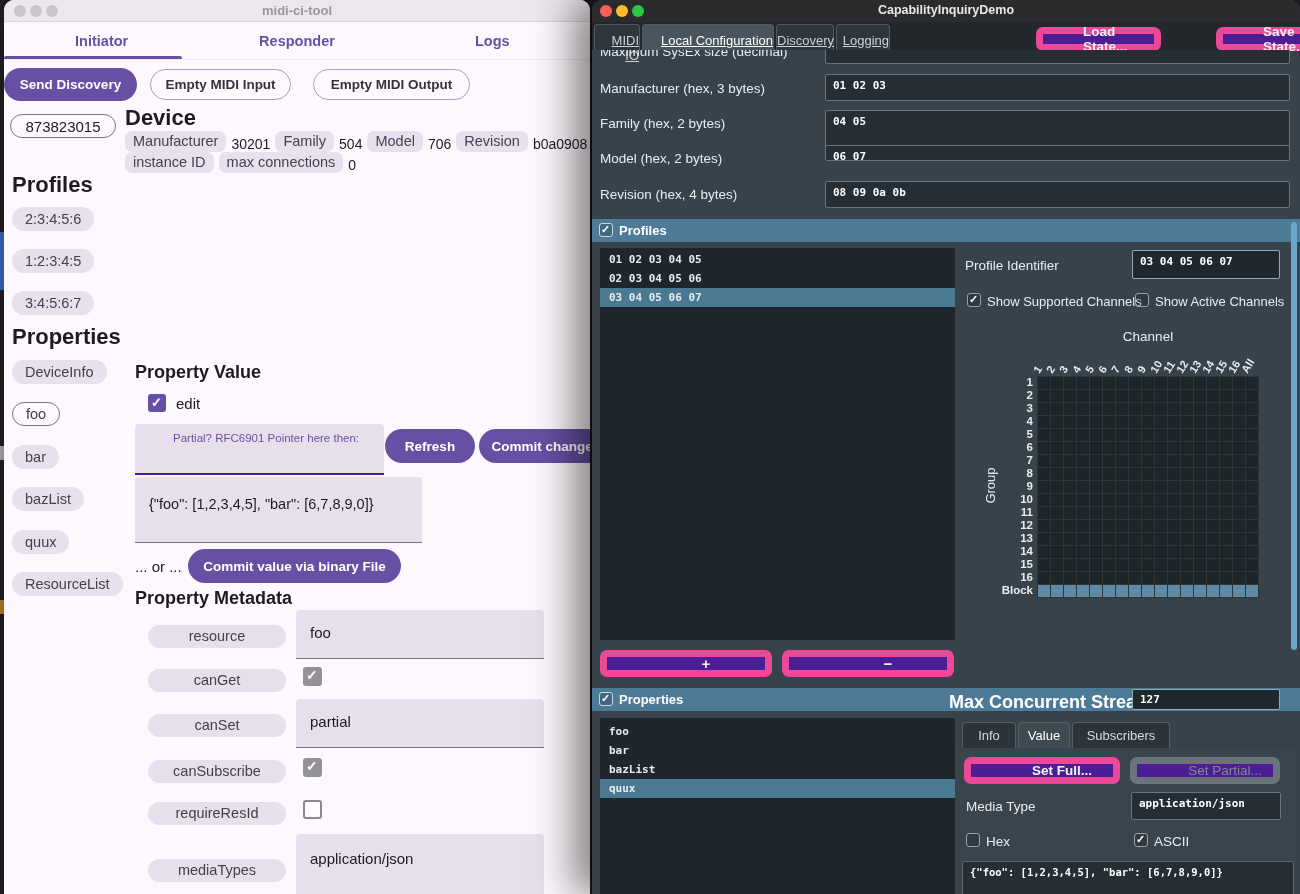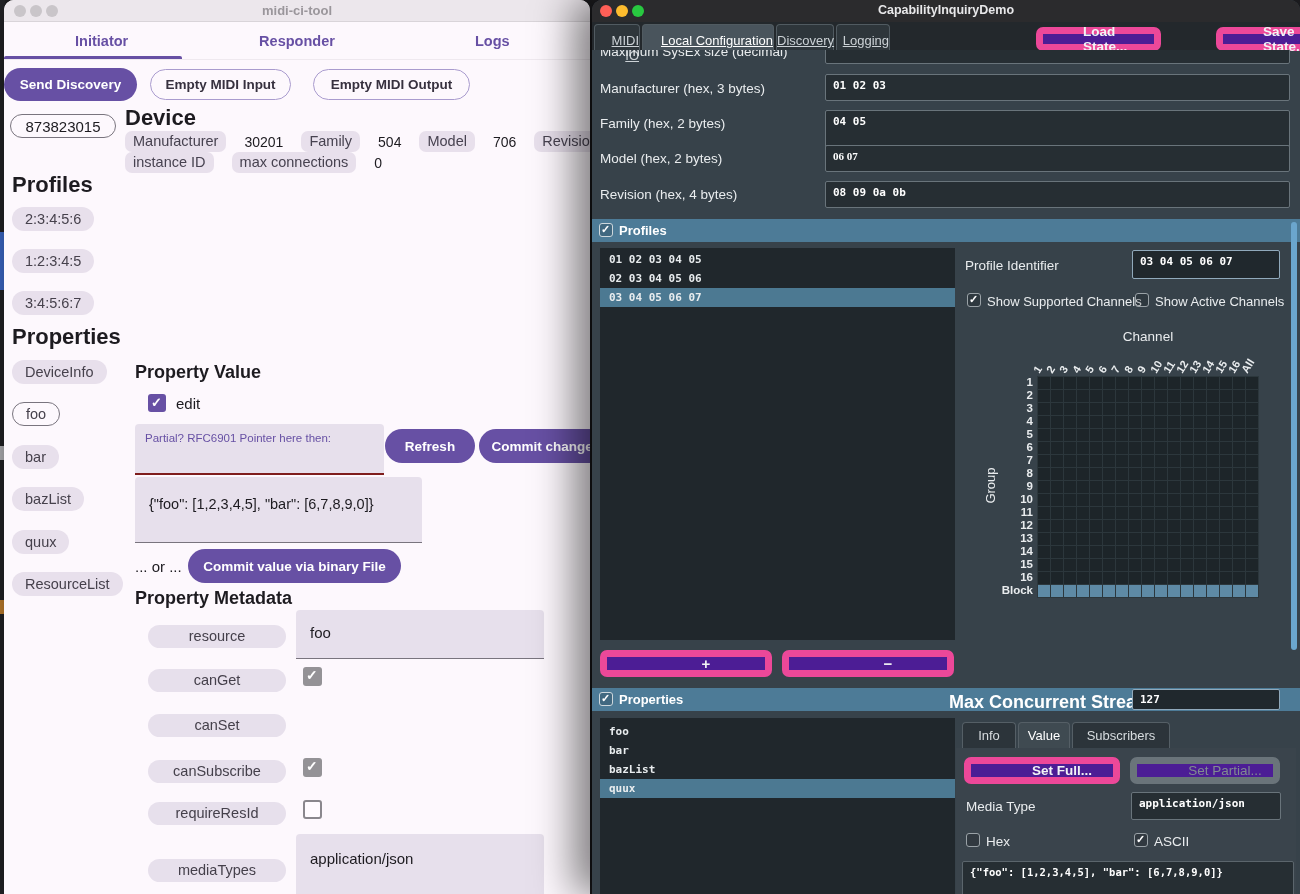--- a/index.html
+++ b/index.html
@@ -27,37 +27,37 @@
   .pill { border-radius:20px; font-size:13.5px; font-weight:bold; text-align:center; }
   .btn-filled { position:absolute; background:#6750a4; color:#fff; border:none; }
   .btn-outlined { position:absolute; background:transparent; color:#37313f; border:1px solid #a99bce; }
   .btn-filled, .btn-outlined { display:flex; align-items:center; justify-content:center; }
 
   .chip-outline { position:absolute; border:1px solid #79747e; border-radius:13px; background:transparent;
                   font-size:15px; color:#1d1b20; display:flex; align-items:center; justify-content:center; }
   .h22 { position:absolute; font-size:22px; font-weight:bold; color:#1d1b20; }
   .h18 { position:absolute; font-size:18px; font-weight:bold; color:#1d1b20; }
 
-  .kvrow { position:absolute; display:flex; align-items:center; gap:18px; }
+  .kvrow { position:absolute; display:flex; align-items:flex-end; gap:5px; }
   .kchip { background:#e8e0ec; border-radius:7px; height:21px; line-height:21px; padding:0 8px; font-size:14.5px; color:#474250; }
   .kval { font-size:14px; color:#1d1b20; }
 
   .lchip { position:absolute; background:#e8e0ec; border-radius:12px; height:24px; line-height:24px;
            padding:0 13px; font-size:14.5px; color:#46414c; }
   .lchip.sel { background:#fdf8fd; border:1px solid #79747e; line-height:22px; }
 
   .mcheck { position:absolute; width:18px; height:18px; background:#6750a4; border-radius:3px; }
   .mcheck::after { content:"✓"; color:#fff; font-size:13px; font-weight:bold; position:absolute; left:3px; top:1px; }
   .gcheck { position:absolute; width:19px; height:19px; background:#949296; border-radius:3px; }
   .gcheck::after { content:"✓"; color:#fff; font-size:14px; font-weight:bold; position:absolute; left:3px; top:0px; }
   .echeck { position:absolute; width:19px; height:19px; background:#fffbff; border:2px solid #8a878d; border-radius:3px; }
 
   .mat-field { position:absolute; background:#e7e0ec; border-bottom:1px solid #79747e; border-radius:4px 4px 0 0; }
   .mat-field .hint { display:block; padding:8px 0 0 10px; font-size:11.5px; color:#6750a4; }
-  .mat-field.accent { border-bottom:2px solid #7f1d1d; }
+  .mat-field.accent { border-bottom:2px solid #4c1d95;padding-left:28px; }
   .mat-field .fval { display:block; padding-left:14px; font-size:15px; color:#1d1b20; }
 
   .mchip { position:absolute; background:#e7e0ec; border-radius:12px; height:23px; line-height:23px;
            width:138px; text-align:center; font-size:14.5px; color:#45404b; }
   .ortext { position:absolute; font-size:15px; color:#1d1b20; }
 
   
   .rw { position:absolute; left:592px; top:0; width:708px; height:894px; background:#37424a;
         border-radius:10px 10px 0 0; overflow:hidden; box-shadow:-18px 0 40px rgba(0,0,0,.5); }
   .rw-titlebar { position:relative; height:22px; background:#2b2b2d; }
@@ -184,20 +184,23 @@
   <div class="h18" style="left:131px;top:588px;">Property Metadata</div>
 
   <div class="mat-field" style="left:292px;top:610px;width:248px;height:49px;">
     <span class="fval" style="padding-top:14px;">foo</span>
   </div>
   <div class="mchip" style="left:144px;top:625px;">resource</div>
 
   <div class="mchip" style="left:144px;top:669px;">canGet</div>
   <span class="gcheck" style="left:299px;top:667px;"></span>
 
+  <div class="mat-field" style="left:292px;top:699px;width:248px;height:49px;">
+    <span class="fval" style="padding-top:14px;">partial</span>
+  </div>
   <div class="mchip" style="left:144px;top:714px;">canSet</div>
 
   <div class="mchip" style="left:144px;top:760px;">canSubscribe</div>
   <span class="gcheck" style="left:299px;top:758px;"></span>
 
   <div class="mchip" style="left:144px;top:802px;">requireResId</div>
   <span class="echeck" style="left:299px;top:800px;"></span>
 
   <div class="mat-field" style="left:292px;top:834px;width:248px;height:60px;border-bottom:none;">
     <span class="fval" style="padding-top:16px;">application/json</span>
@@ -228,21 +231,21 @@
     <div class="rw-lab" style="left:8px;top:44px;">Maximum SysEx size (decimal)</div>
     <div class="rw-input" style="left:233px;top:38px;width:465px;height:26px;"></div>
 
     <div class="rw-lab" style="left:8px;top:81px;">Manufacturer (hex, 3 bytes)</div>
     <div class="rw-input" style="left:233px;top:74px;width:465px;height:27px;">01 02 03</div>
 
     <div class="rw-lab" style="left:8px;top:116px;">Family (hex, 2 bytes)</div>
     <div class="rw-input" style="left:233px;top:110px;width:465px;height:39px;">04 05</div>
 
     <div class="rw-lab" style="left:8px;top:151px;">Model (hex, 2 bytes)</div>
-    <div class="rw-input" style="left:233px;top:145px;width:465px;height:27px;font-family:Liberation Serif, serif;">06 07</div>
+    <div class="rw-input" style="left:233px;top:145px;width:465px;height:16px;">06 07</div>
 
     <div class="rw-lab" style="left:8px;top:187px;">Revision (hex, 4 bytes)</div>
     <div class="rw-input" style="left:233px;top:181px;width:465px;height:27px;">08 09 0a 0b</div>
 
     <div class="secbar" style="top:219px;">
       <span class="jcheck checked"></span>
       <span class="stitle">Profiles</span>
     </div>
 
     <div class="dlist" style="left:8px;top:248px;width:355px;height:392px;">

